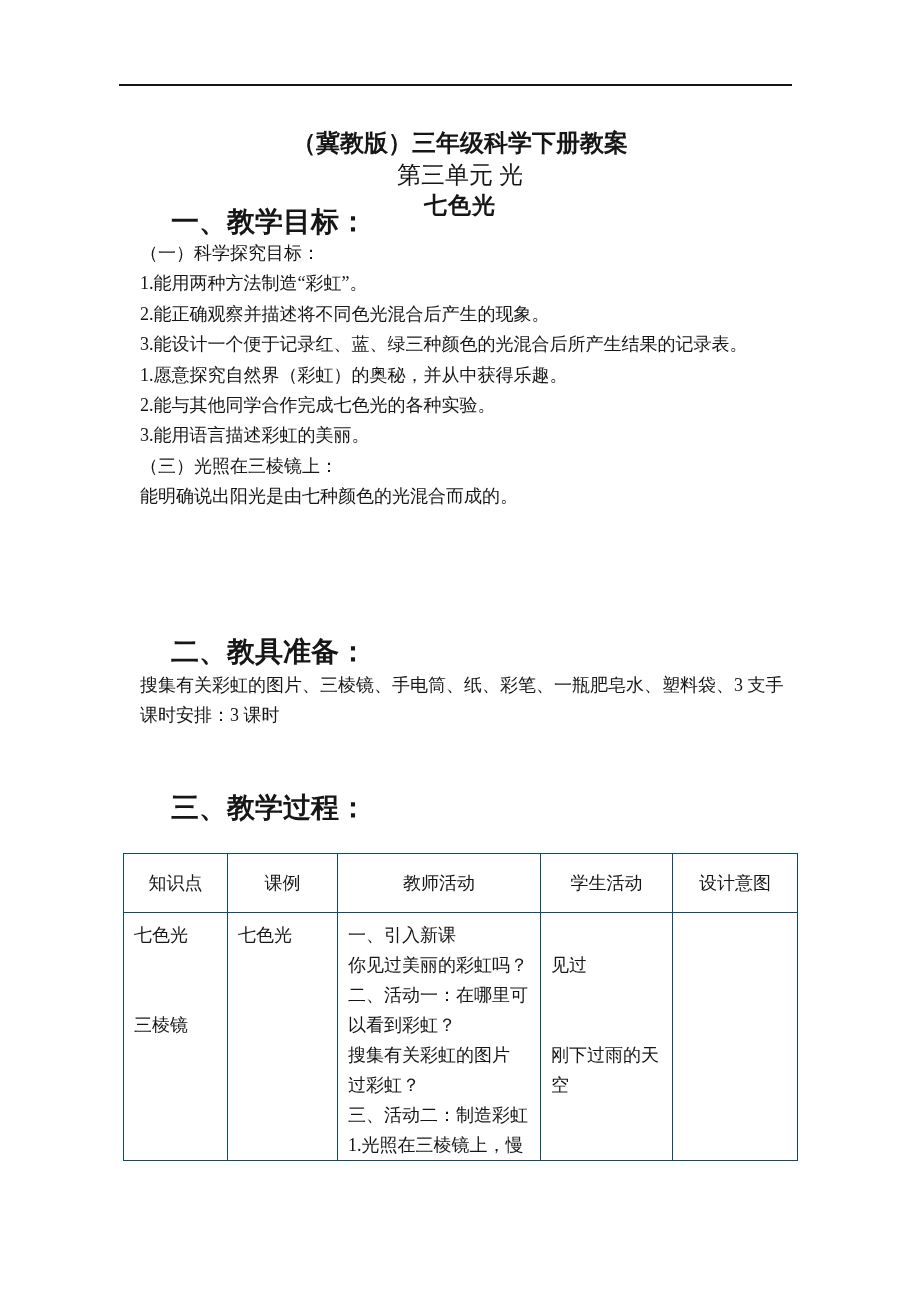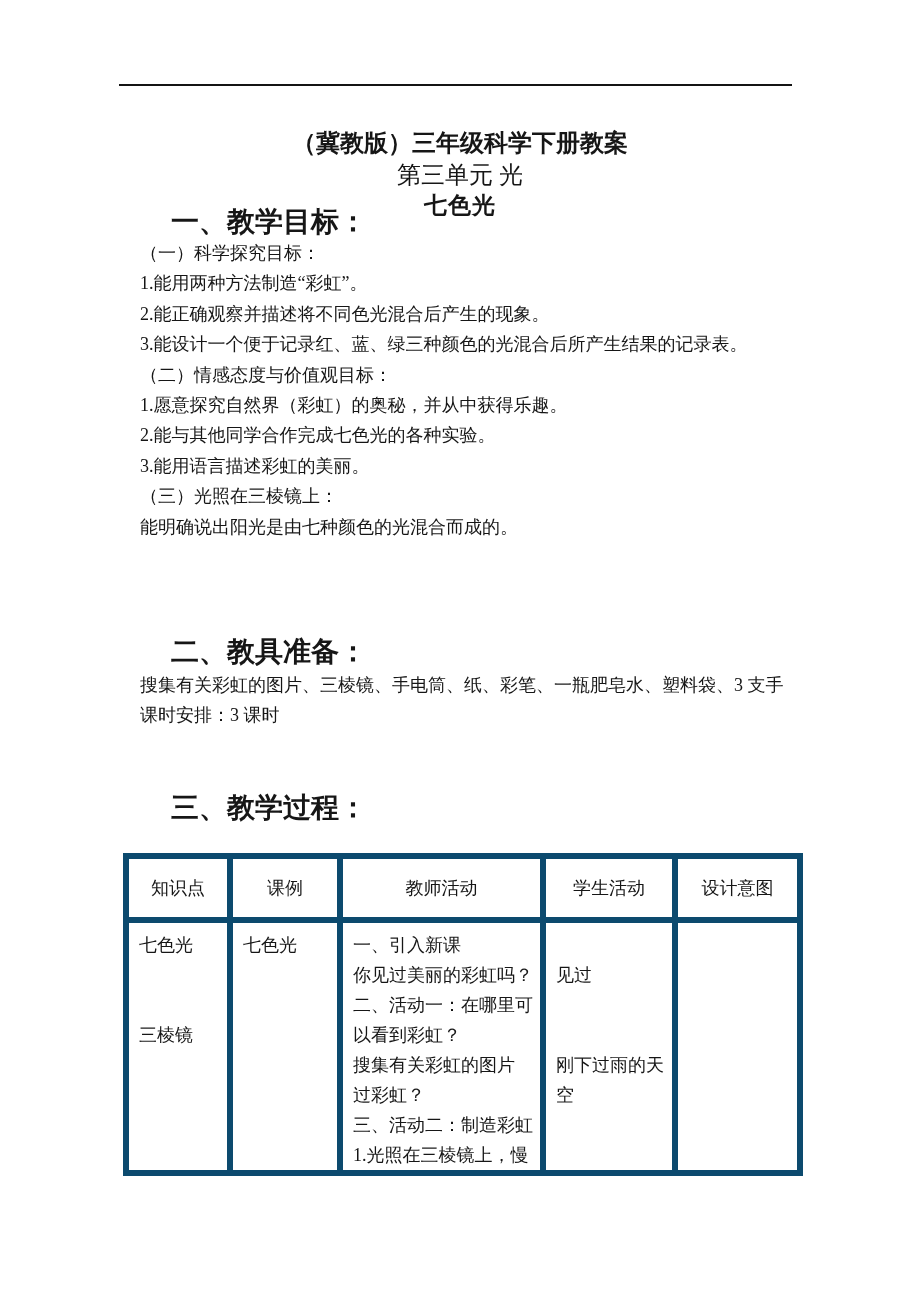--- a/index.html
+++ b/index.html
@@ -37,21 +37,21 @@
   .obj-lines .ln { height: 30.4px; line-height: 30.4px; white-space: nowrap; }
   .mat-lines { top: 670px; }
   .mat-lines .ln { height: 30px; line-height: 30px; white-space: nowrap; }
 
   table.plan {
     position: absolute; left: 123px; top: 853px;
     border-collapse: collapse; table-layout: fixed;
     width: 674px; font-size: 18px; color: #161616;
   }
   table.plan td {
-    border: 6px solid #0c4a6e;
+    border: 1px solid #0c4a6e;
     padding: 0; vertical-align: top;
   }
   table.plan .th {
     height: 58px; text-align: center; vertical-align: middle;
     font-weight: 400; white-space: nowrap;
   }
   table.plan .body-row td { height: 247px; }
   .cell-pad { padding: 7px 9px 0 10px; }
   .cell-pad .ln { height: 30px; line-height: 30px; white-space: nowrap; }
 </style>
@@ -64,21 +64,20 @@
 <div class="abs title-block title2">第三单元 光</div>
 <div class="abs title-block title3">七色光</div>
 
 <div class="abs sec-heading h-objectives">一、教学目标：</div>
 
 <div class="abs body-lines obj-lines">
   <div class="ln">（一）科学探究目标：</div>
   <div class="ln">1.能用两种方法制造“彩虹”。</div>
   <div class="ln">2.能正确观察并描述将不同色光混合后产生的现象。</div>
   <div class="ln">3.能设计一个便于记录红、蓝、绿三种颜色的光混合后所产生结果的记录表。</div>
-  <div class="ln">（二）情感态度与价值观目标：</div>
   <div class="ln">1.愿意探究自然界（彩虹）的奥秘，并从中获得乐趣。</div>
   <div class="ln">2.能与其他同学合作完成七色光的各种实验。</div>
   <div class="ln">3.能用语言描述彩虹的美丽。</div>
   <div class="ln">（三）光照在三棱镜上：</div>
   <div class="ln">能明确说出阳光是由七种颜色的光混合而成的。</div>
 </div>
 
 <div class="abs sec-heading h-materials">二、教具准备：</div>
 
 <div class="abs body-lines mat-lines">

